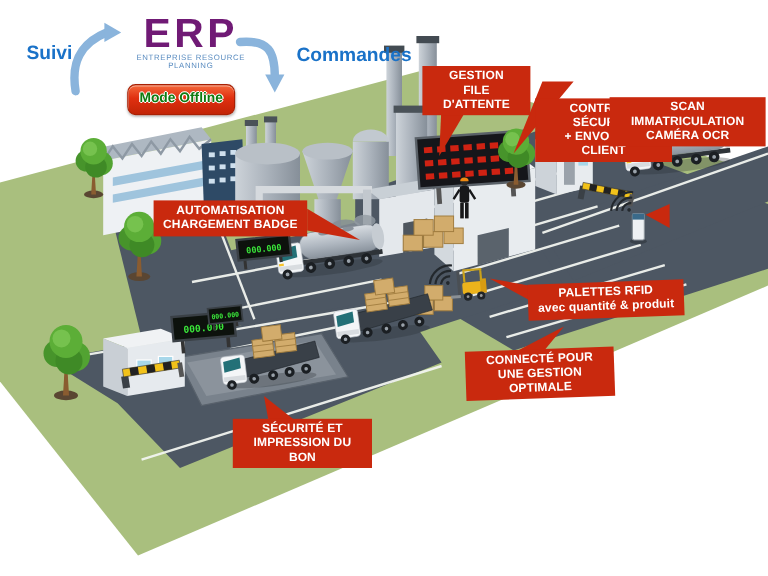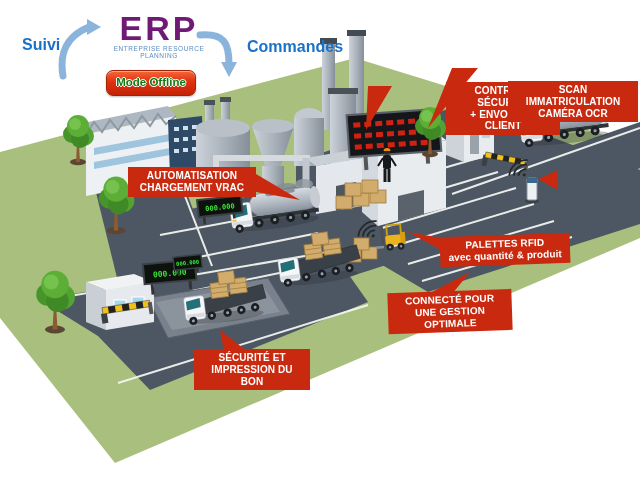--- a/index.html
+++ b/index.html
@@ -386,26 +386,28 @@
   <polygon points="25,36 41,36 33,51" fill="#8ab4dc"></polygon>
 </svg>
 
 <div id="erp-logo">
   <div id="erp-title">ERP</div>
   <div id="erp-sub">ENTREPRISE RESOURCE PLANNING</div>
 </div>
 
 <div id="mode-offline">Mode Offline</div>
 
+<div class="callout" style="left:352px;top:55px;width:90px;">GESTION
+FILE D'ATTENTE</div>
 <div class="callout" style="left:446px;top:38px;width:114px;margin-top:44px;">CONTRÔLE SÉCURITÉ
 + ENVOI SMS CLIENT</div>
 <div class="callout" style="left:480px;top:81px;width:130px;margin-left:28px;">SCAN IMMATRICULATION
 CAMÉRA OCR</div>
 <div class="callout" style="left:128px;top:167px;width:128px;">AUTOMATISATION
-CHARGEMENT VRAC</div>
+CHARGEMENT BADGE</div>
 <div class="callout" style="left:440px;top:235px;width:130px;transform:rotate(-2deg);">PALETTES RFID
 avec quantité &amp; produit</div>
 <div class="callout" style="left:388px;top:291px;width:124px;transform:rotate(-2deg);">CONNECTÉ POUR
 UNE GESTION OPTIMALE</div>
 <div class="callout" style="left:194px;top:349px;width:116px;">SÉCURITÉ ET
 IMPRESSION DU BON</div>
 
 </div>
 
 </body></html>

